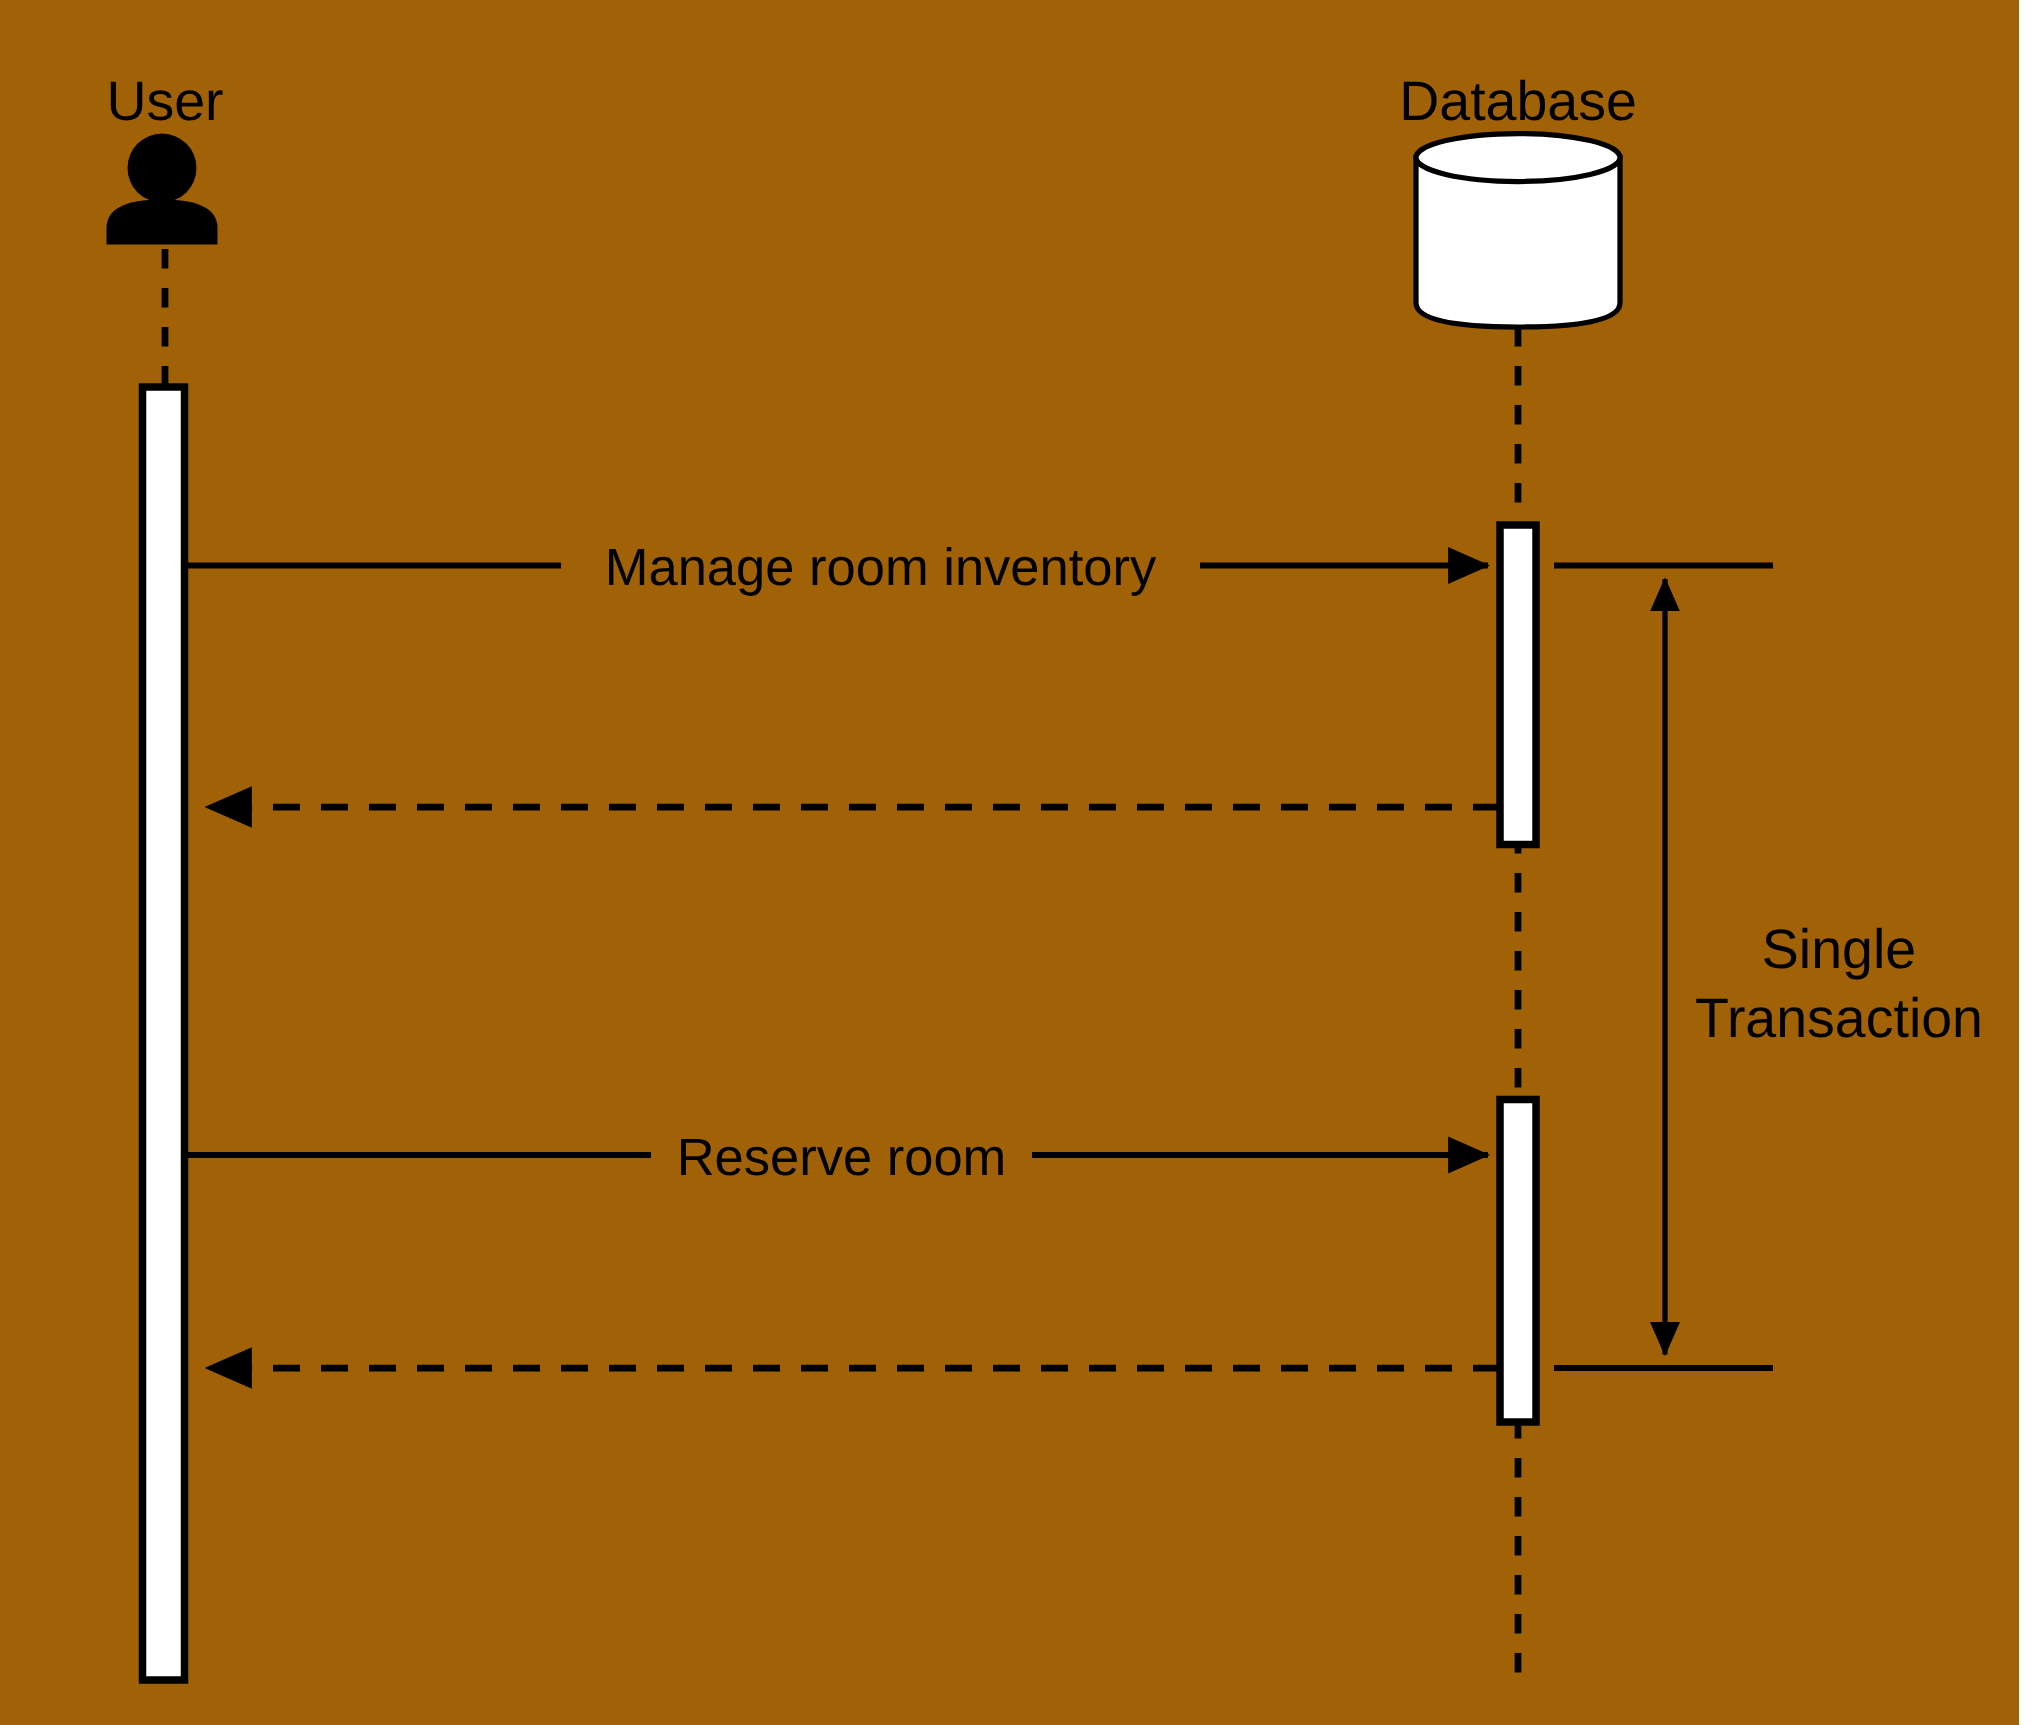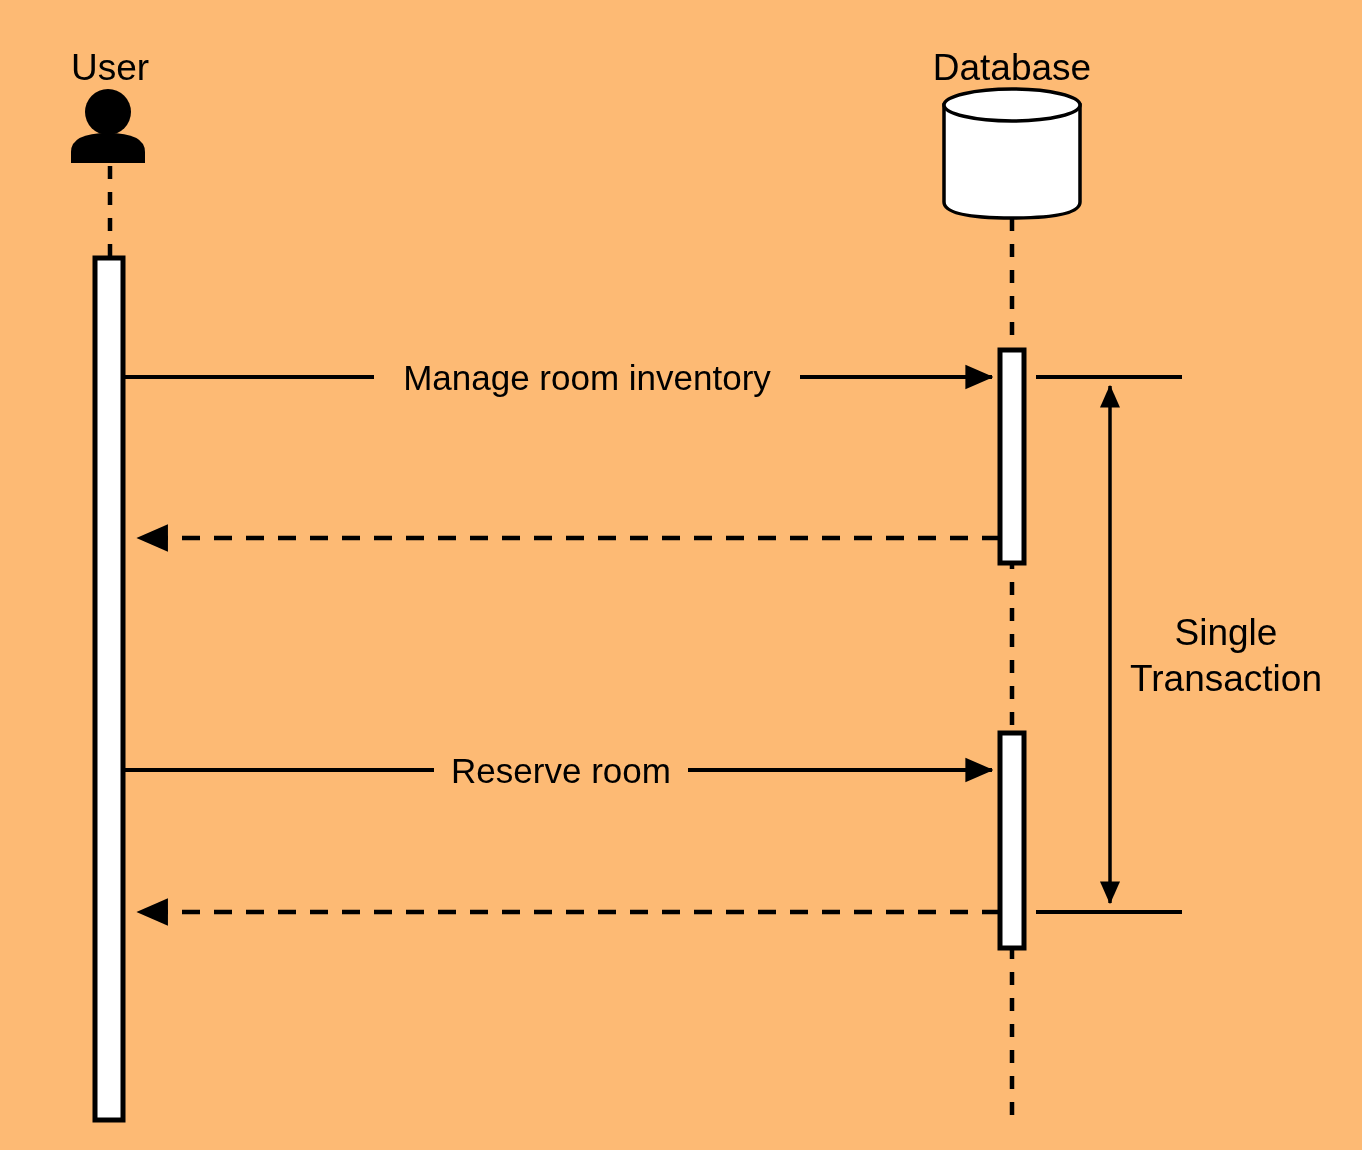--- a/index.html
+++ b/index.html
@@ -9,23 +9,22 @@
     background: #ffffff;
   }
   body {
     font-family: "Liberation Sans", sans-serif;
     color: #000000;
   }
   #canvas {
     position: relative;
     width: 1346px;
     height: 1150px;
-    background: #fdba74;
+    background: #a16207;
     overflow: hidden;
-    padding-left: 16px;
   }
   #diagram-svg {
     position: absolute;
     left: 0;
     top: 0;
     width: 1362px;
     height: 1150px;
   }
   .lbl {
     font-family: "Liberation Sans", sans-serif;

